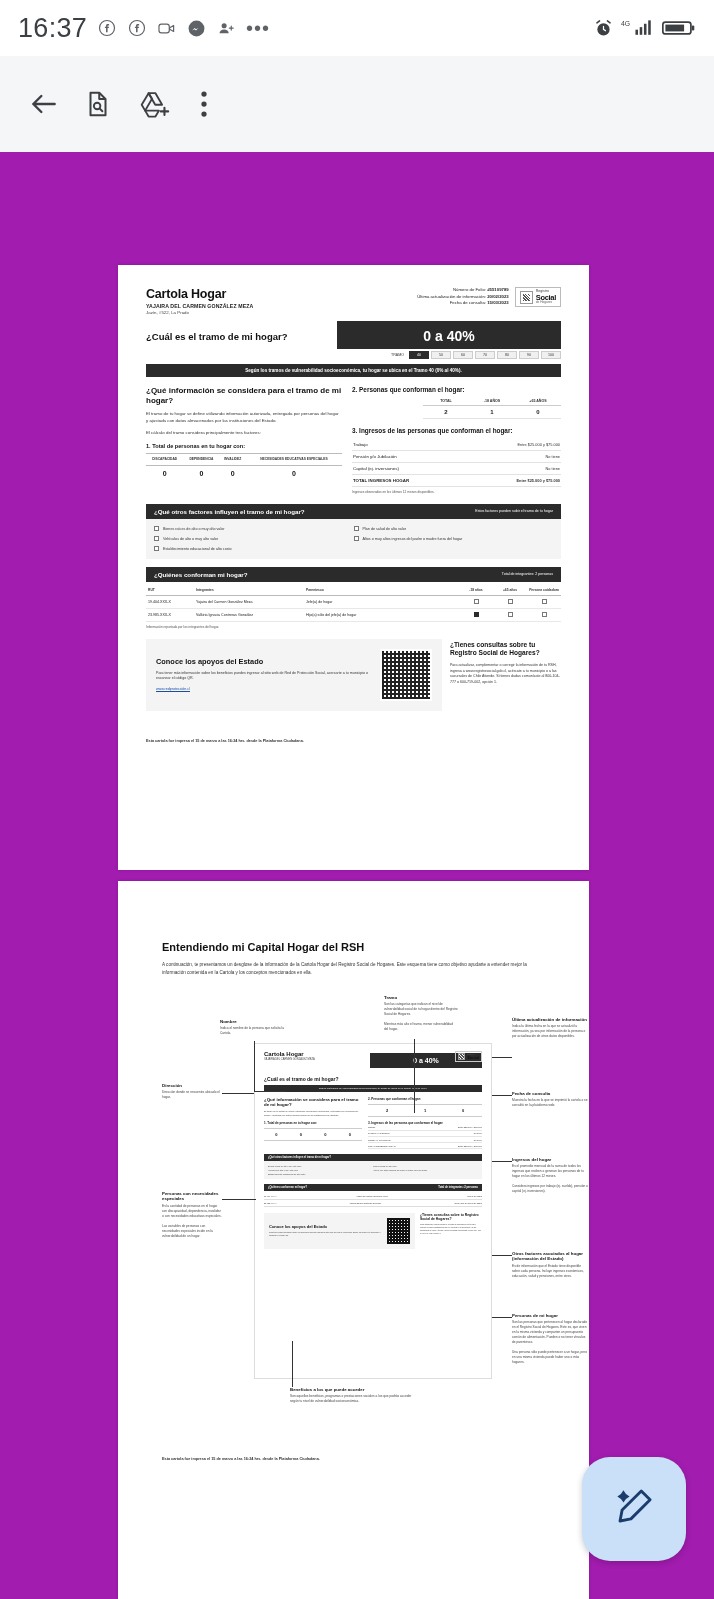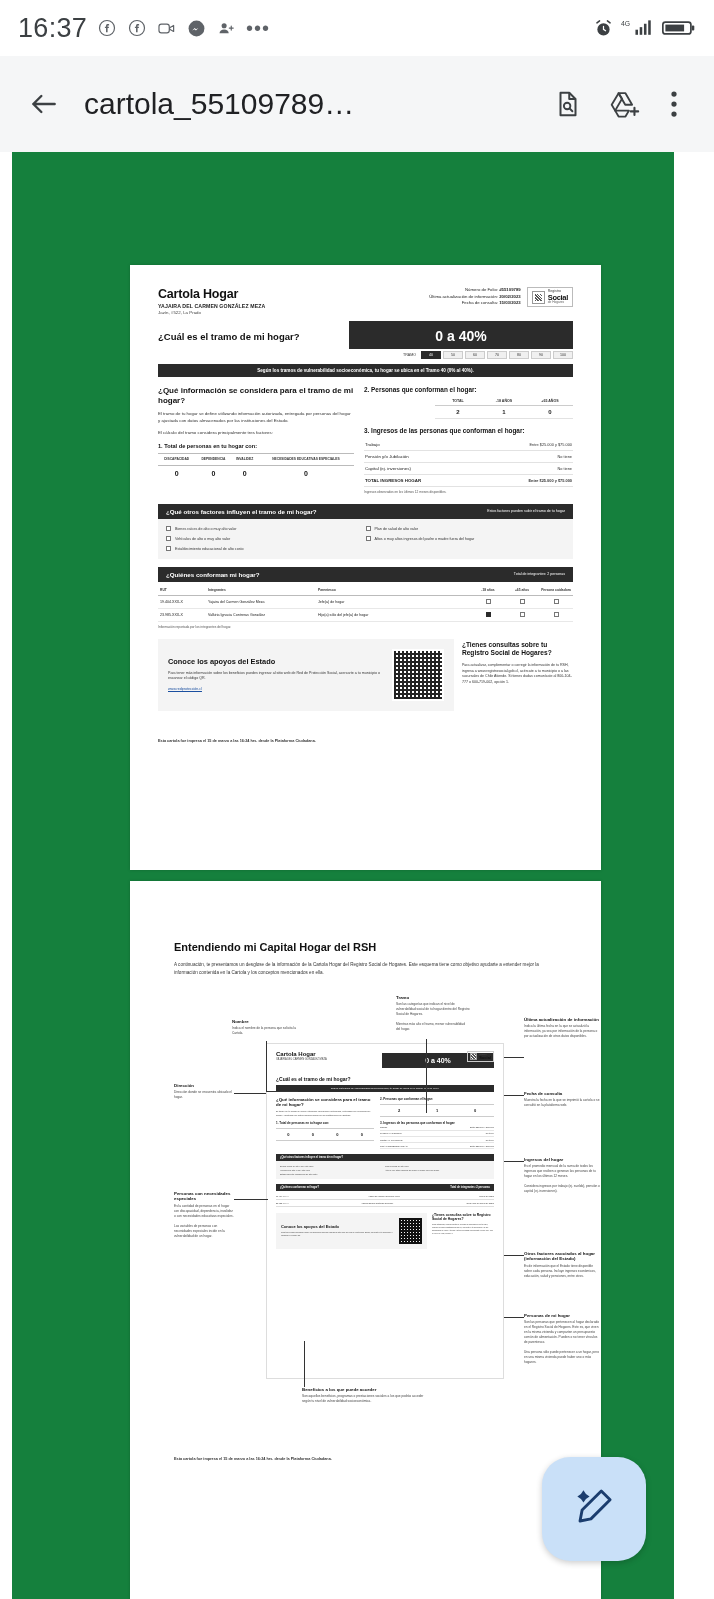--- a/index.html
+++ b/index.html
@@ -73,24 +73,24 @@
   .appbar-overflow {
     width: 40px; height: 52px;
     display: flex; align-items: center; justify-content: center;
     color: #3c4043;
   }
 
   
   .viewer {
     position: absolute;
     top: 152px;
-    left: 12px;
-    width: 662px;
+    left: 0;
+    width: 714px;
     height: 1447px;
-    background: #15803d;
+    background: #a21caf;
     overflow: hidden;
   }
 
   .page {
     position: absolute;
     left: 118px;
     width: 471px;
     background: #ffffff;
     box-shadow: 0 0 3px rgba(0,0,0,0.18);
   }
@@ -341,21 +341,20 @@
     </span>
   </div>
 </div>
 
 <div class="appbar">
   <div class="appbar-back">
     <svg width="32" height="32" viewBox="0 0 24 24">
         <path d="M20 12H4M10 6l-6 6 6 6" fill="none" stroke="#3c4043" stroke-width="1.8" stroke-linecap="round" stroke-linejoin="round"></path>
       </svg>
   </div>
-  <div class="appbar-title">cartola_55109789…</div>
   <div class="appbar-action">
     <svg width="30" height="30" viewBox="0 0 24 24">
       <path d="M6 3h7l5 5v13H6z" fill="none" stroke="#3c4043" stroke-width="1.6" stroke-linejoin="round"></path>
       <path d="M13 3v5h5" fill="none" stroke="#3c4043" stroke-width="1.6" stroke-linejoin="round"></path>
       <circle cx="11.3" cy="13.6" r="2.6" fill="none" stroke="#3c4043" stroke-width="1.5"></circle>
       <path d="M13.3 15.6l2.2 2.2" stroke="#3c4043" stroke-width="1.5" stroke-linecap="round"></path>
     </svg>
   </div>
   <div class="appbar-action">
     <svg width="32" height="32" viewBox="0 0 26 24">

